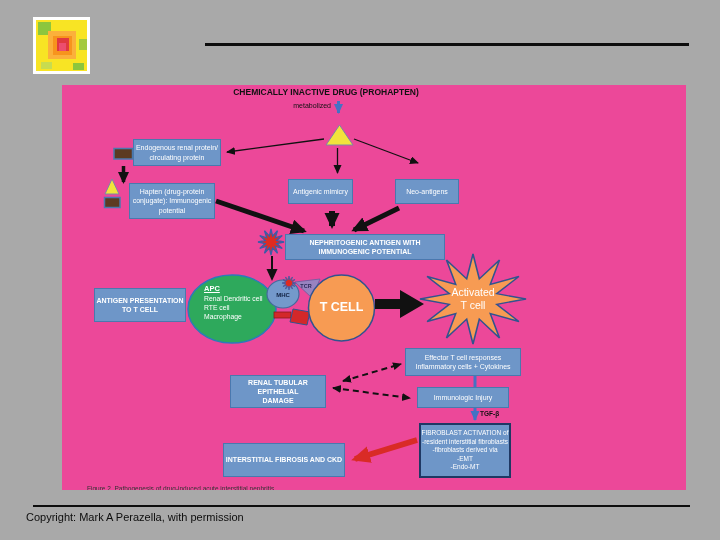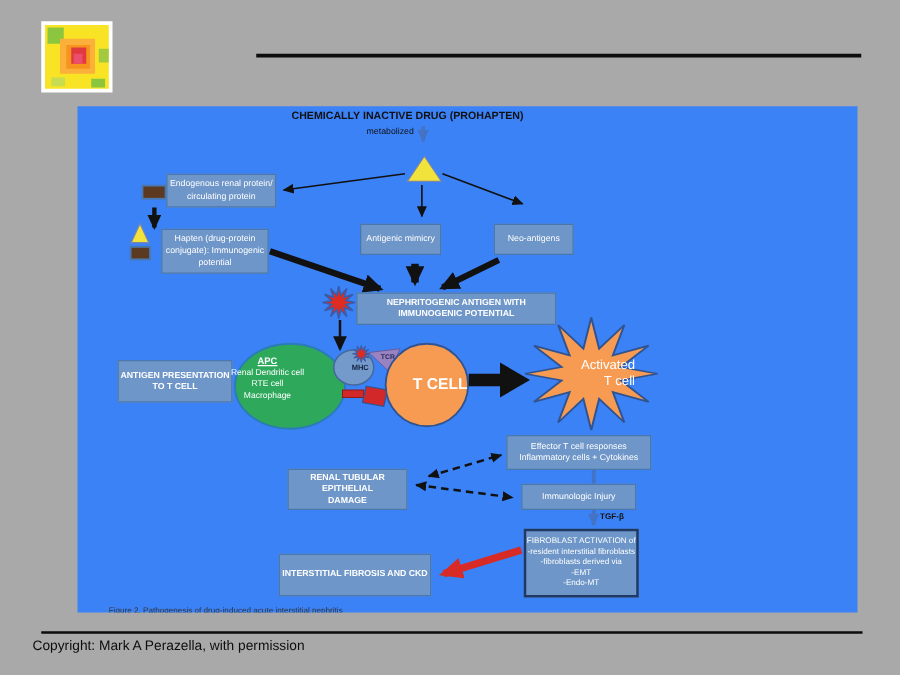--- a/index.html
+++ b/index.html
@@ -7,31 +7,31 @@
   #slide{position:relative;width:720px;height:540px;background:#a9a9a9;}
   
   .slide-title{position:absolute;top:13px;right:32px;font-size:23px;font-weight:bold;color:#0d0d0d;letter-spacing:0px;}
   .title-rule{position:absolute;left:205px;top:43px;width:484px;height:3px;background:#0d0d0d;}
   .subheading{position:absolute;left:208px;top:52px;font-size:17px;font-weight:bold;color:#0d0d0d;}
   .footer-rule{position:absolute;left:33px;top:505px;width:657px;height:2px;background:#0d0d0d;}
   .copyright{position:absolute;left:26px;top:511px;font-size:11px;color:#0d0d0d;}
   
   .logo{position:absolute;left:33px;top:17px;width:57px;height:57px;background:#ffffff;}
   
-  #diagram{position:absolute;left:62px;top:85px;width:624px;height:405px;background:#3b82f6;overflow:hidden;}
+  #diagram{position:absolute;left:62px;top:85px;width:624px;height:405px;background:#ec4899;overflow:hidden;}
   #diagram svg.layer{position:absolute;left:0;top:0;z-index:1;}
   .dg-h{position:absolute;z-index:2;font-weight:bold;color:#111;text-align:center;white-space:nowrap;}
   .dg-t{position:absolute;z-index:2;color:#111;white-space:nowrap;}
   .bx{position:absolute;z-index:2;background:#6e96c8;border:1.5px solid #4a78ae;color:#ffffff;
       font-size:7px;line-height:1.3;display:flex;align-items:center;justify-content:center;
       text-align:center;white-space:pre-line;box-sizing:border-box;}
   .bx.bold{font-weight:bold;font-size:7px;}
   .bx.dark-border{border:2px solid #1f3864;}
-  .cell-label{position:absolute;z-index:2;color:#ffffff;text-align:right;white-space:pre-line;}
-  .apc-block{position:absolute;z-index:2;left:112px;top:199px;width:80px;color:#ffffff;font-size:6.8px;line-height:1.35;text-align:center;}
+  .cell-label{position:absolute;z-index:2;color:#ffffff;text-align:center;white-space:pre-line;}
+  .apc-block{position:absolute;z-index:2;left:142px;top:199px;width:80px;color:#ffffff;font-size:6.8px;line-height:1.35;}
   .apc-title{font-weight:bold;text-decoration:underline;font-size:7.5px;}
   .tiny{font-size:6px;}
 </style>
 </head>
 <body>
 
 <div id="slide">
 
   <svg class="logo" width="57" height="57" viewBox="0 0 57 57">
     <rect x="3" y="3" width="51" height="51" fill="#f8e424"></rect>

